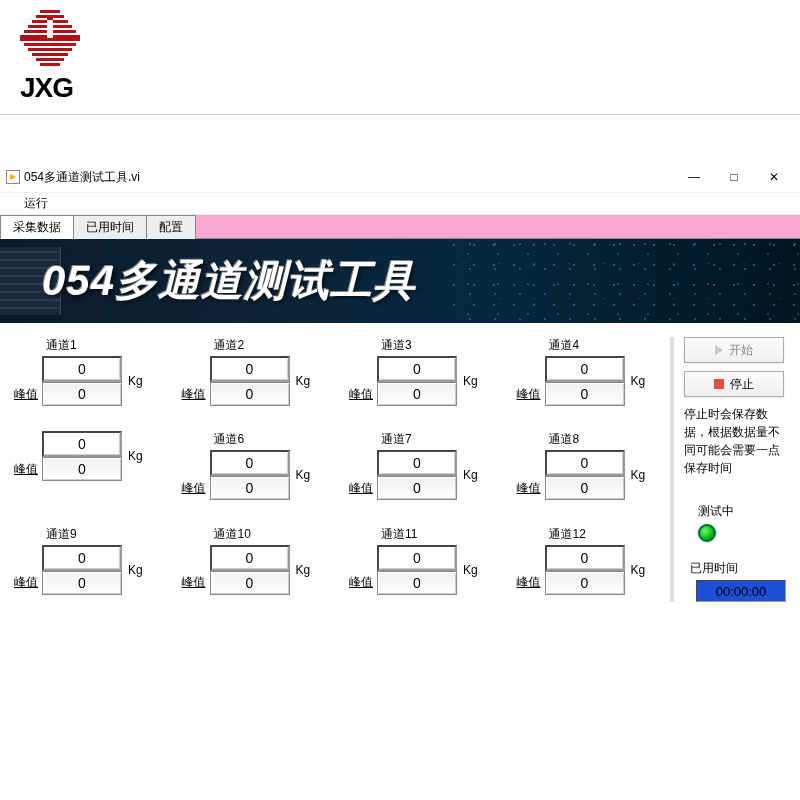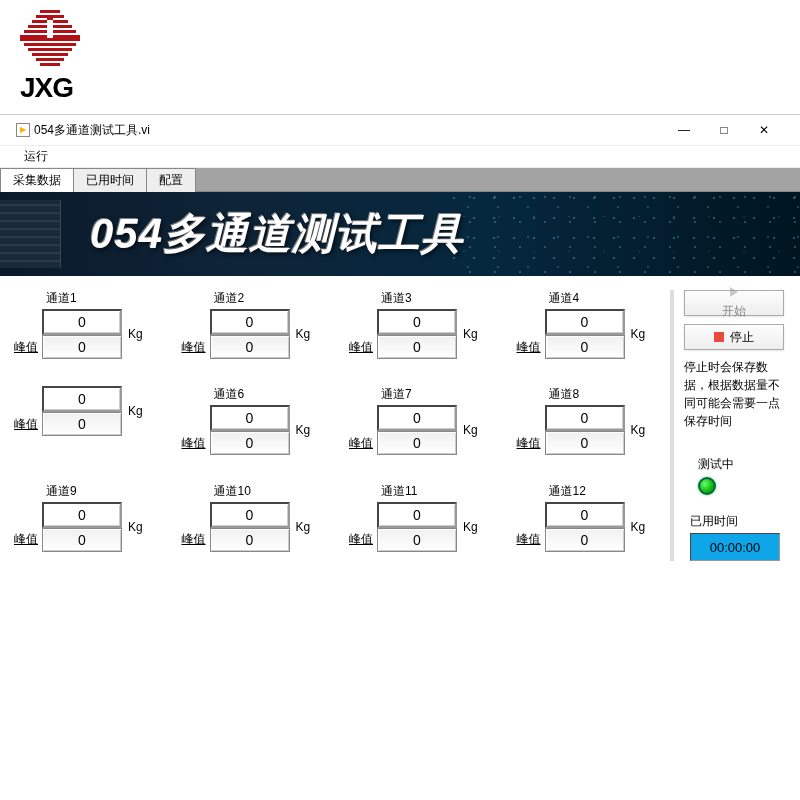--- a/index.html
+++ b/index.html
@@ -4,63 +4,63 @@
 <style>
 * { box-sizing: border-box; margin: 0; padding: 0; }
 body { font-family: "Microsoft YaHei", Arial, sans-serif; background: #fff; width: 800px; height: 800px; overflow: hidden; }
 
 .logo-area { padding: 10px 20px; }
 .logo-mark { display: inline-block; }
 .logo-mark svg { display: block; }
 .logo-text { font-size: 28px; font-weight: bold; font-family: Arial, sans-serif; letter-spacing: -1px; margin-top: 2px; }
 
 .window-frame { border-top: 1px solid #ccc; }
-.titlebar { display: flex; align-items: center; padding: 4px 16px; font-size: 12px; border-bottom: 1px solid #eee; }
+.titlebar { display: flex; align-items: center; padding: 4px 6px; font-size: 12px; border-bottom: 1px solid #eee; margin-top: 47px; }
 .titlebar .vi-icon { width: 14px; height: 14px; margin-right: 4px; display: inline-flex; align-items: center; justify-content: center; background: #fff; border: 1px solid #888; font-size: 9px; line-height: 1; color: #333; }
 .titlebar .vi-icon::before { content: "▶"; color: #ffb000; font-size: 8px; }
 .titlebar .title-text { flex: 1; }
 .win-controls { display: flex; gap: 0; }
 .win-btn { width: 40px; height: 22px; display: flex; align-items: center; justify-content: center; font-size: 12px; cursor: default; }
 
 .menubar { padding: 2px 20px; font-size: 12px; border-bottom: 1px solid #eee; }
 .menubar span { padding: 2px 4px; cursor: default; }
 
-.tabs { display: flex; font-size: 12px; border-bottom: 1px solid #888; background: #a3a3a3; }
+.tabs { display: flex; font-size: 12px; border-bottom: 1px solid #888; background: #f9a8d4; }
 .tab { padding: 3px 12px; border: 1px solid #888; border-bottom: none; margin-bottom: -1px; background: #eee; cursor: default; margin-right: -1px; }
 .tab.active { background: #fff; }
 
-.banner { height: 84px; background: linear-gradient(90deg, #0a1a2a 0%, #0e2438 30%, #06283f 60%, #001520 100%); position: relative; overflow: hidden; display: flex; align-items: center; padding-left: 90px; }
+.banner { height: 84px; background: linear-gradient(90deg, #0a1a2a 0%, #0e2438 30%, #06283f 60%, #001520 100%); position: relative; overflow: hidden; display: flex; align-items: center; padding-left: 42px; }
 .banner::before { content: ""; position: absolute; left: 0; top: 8px; width: 60px; height: 68px; background: repeating-linear-gradient(0deg, #1a2a3a, #1a2a3a 6px, #2a3a4a 6px, #2a3a4a 8px); border-right: 1px solid #445; }
 .banner::after { content: ""; position: absolute; right: 0; top: 0; bottom: 0; width: 350px; background-image: radial-gradient(circle at 20% 30%, rgba(100,200,255,0.35) 1px, transparent 1px), radial-gradient(circle at 60% 50%, rgba(100,200,255,0.25) 1px, transparent 1px), radial-gradient(circle at 80% 20%, rgba(100,200,255,0.3) 1px, transparent 1px), radial-gradient(circle at 40% 70%, rgba(100,200,255,0.2) 1px, transparent 1px); background-size: 20px 20px, 30px 30px, 25px 25px, 35px 35px; }
 .banner-text { font-size: 42px; font-weight: bold; color: #fff; font-style: italic; text-shadow: 2px 2px 4px rgba(0,0,0,0.6), -1px -1px 0 #888; letter-spacing: 1px; z-index: 1; position: relative; font-family: "Microsoft YaHei", sans-serif; }
 .banner-text .num { font-family: Arial, sans-serif; font-style: italic; }
 
 .content { display: flex; padding: 14px 10px; }
 .channels { flex: 1; display: grid; grid-template-columns: repeat(4, 1fr); gap: 18px 16px; }
 .channel { font-size: 12px; }
 .ch-label { font-size: 12px; margin-bottom: 2px; padding-left: 36px; }
 .ch-row { display: flex; align-items: center; }
 .peak-label { width: 32px; font-size: 12px; text-align: right; padding-right: 4px; text-decoration: underline; }
 .readout { width: 80px; height: 24px; border: 1px solid #888; background: linear-gradient(#f0f0f0, #fff); display: flex; align-items: center; justify-content: center; font-size: 14px; box-shadow: inset 1px 1px 0 #fff, inset -1px -1px 0 #ccc; }
 .readout.main { border: 2px inset #999; background: #fff; height: 26px; }
 .unit { margin-left: 6px; font-size: 12px; display: flex; align-items: center; height: 50px; }
 .readout-col { display: flex; flex-direction: column; }
 
 .side-panel { width: 120px; padding-left: 10px; border-left: 4px solid #ddd; margin-left: 6px; font-size: 12px; }
 .action-btn { width: 100px; height: 26px; margin-bottom: 8px; border: 1px solid #aaa; background: linear-gradient(#fdfdfd, #eee); display: flex; align-items: center; justify-content: center; gap: 6px; cursor: default; font-size: 12px; box-shadow: 0 1px 2px rgba(0,0,0,0.1); }
 .action-btn .tri-start { width: 0; height: 0; border-left: 8px solid #9c9c9c; border-top: 5px solid transparent; border-bottom: 5px solid transparent; opacity: 0.55; }
 .action-btn .sq-stop { width: 10px; height: 10px; background: #e74c3c; }
-.action-btn.disabled { color: #888; flex-direction: column; }
+.action-btn.disabled { color: #888; }
 .note { font-size: 12px; line-height: 1.5; margin-top: 0; }
 .status-block { margin-top: 26px; }
 .status-label { font-size: 12px; margin-bottom: 4px; text-align: left; padding-left: 14px; }
 .led { width: 18px; height: 18px; border-radius: 50%; background: radial-gradient(circle at 35% 35%, #6f6, #0a0 70%); border: 2px solid #064; margin-left: 14px; box-shadow: 0 0 3px rgba(0,150,0,0.5); }
 .time-block { margin-top: 18px; }
 .time-label { font-size: 12px; margin-bottom: 3px; padding-left: 6px; }
-.time-display { width: 90px; height: 28px; border: 1px inset #999; background: #0ea5e9; display: flex; align-items: center; justify-content: center; font-size: 13px; margin-left: 6px; }
+.time-display { width: 90px; height: 22px; border: 1px inset #999; background: #1d4ed8; display: flex; align-items: center; justify-content: center; font-size: 13px; margin-left: 12px; }
 </style>
 </head>
 <body>
 
 <div class="logo-area">
   <div class="logo-mark">
     <svg width="60" height="56" viewBox="0 0 60 56">
       <g fill="#b01217">
         <rect x="20" y="0" width="20" height="3"></rect>
         <rect x="16" y="5" width="28" height="3"></rect>

